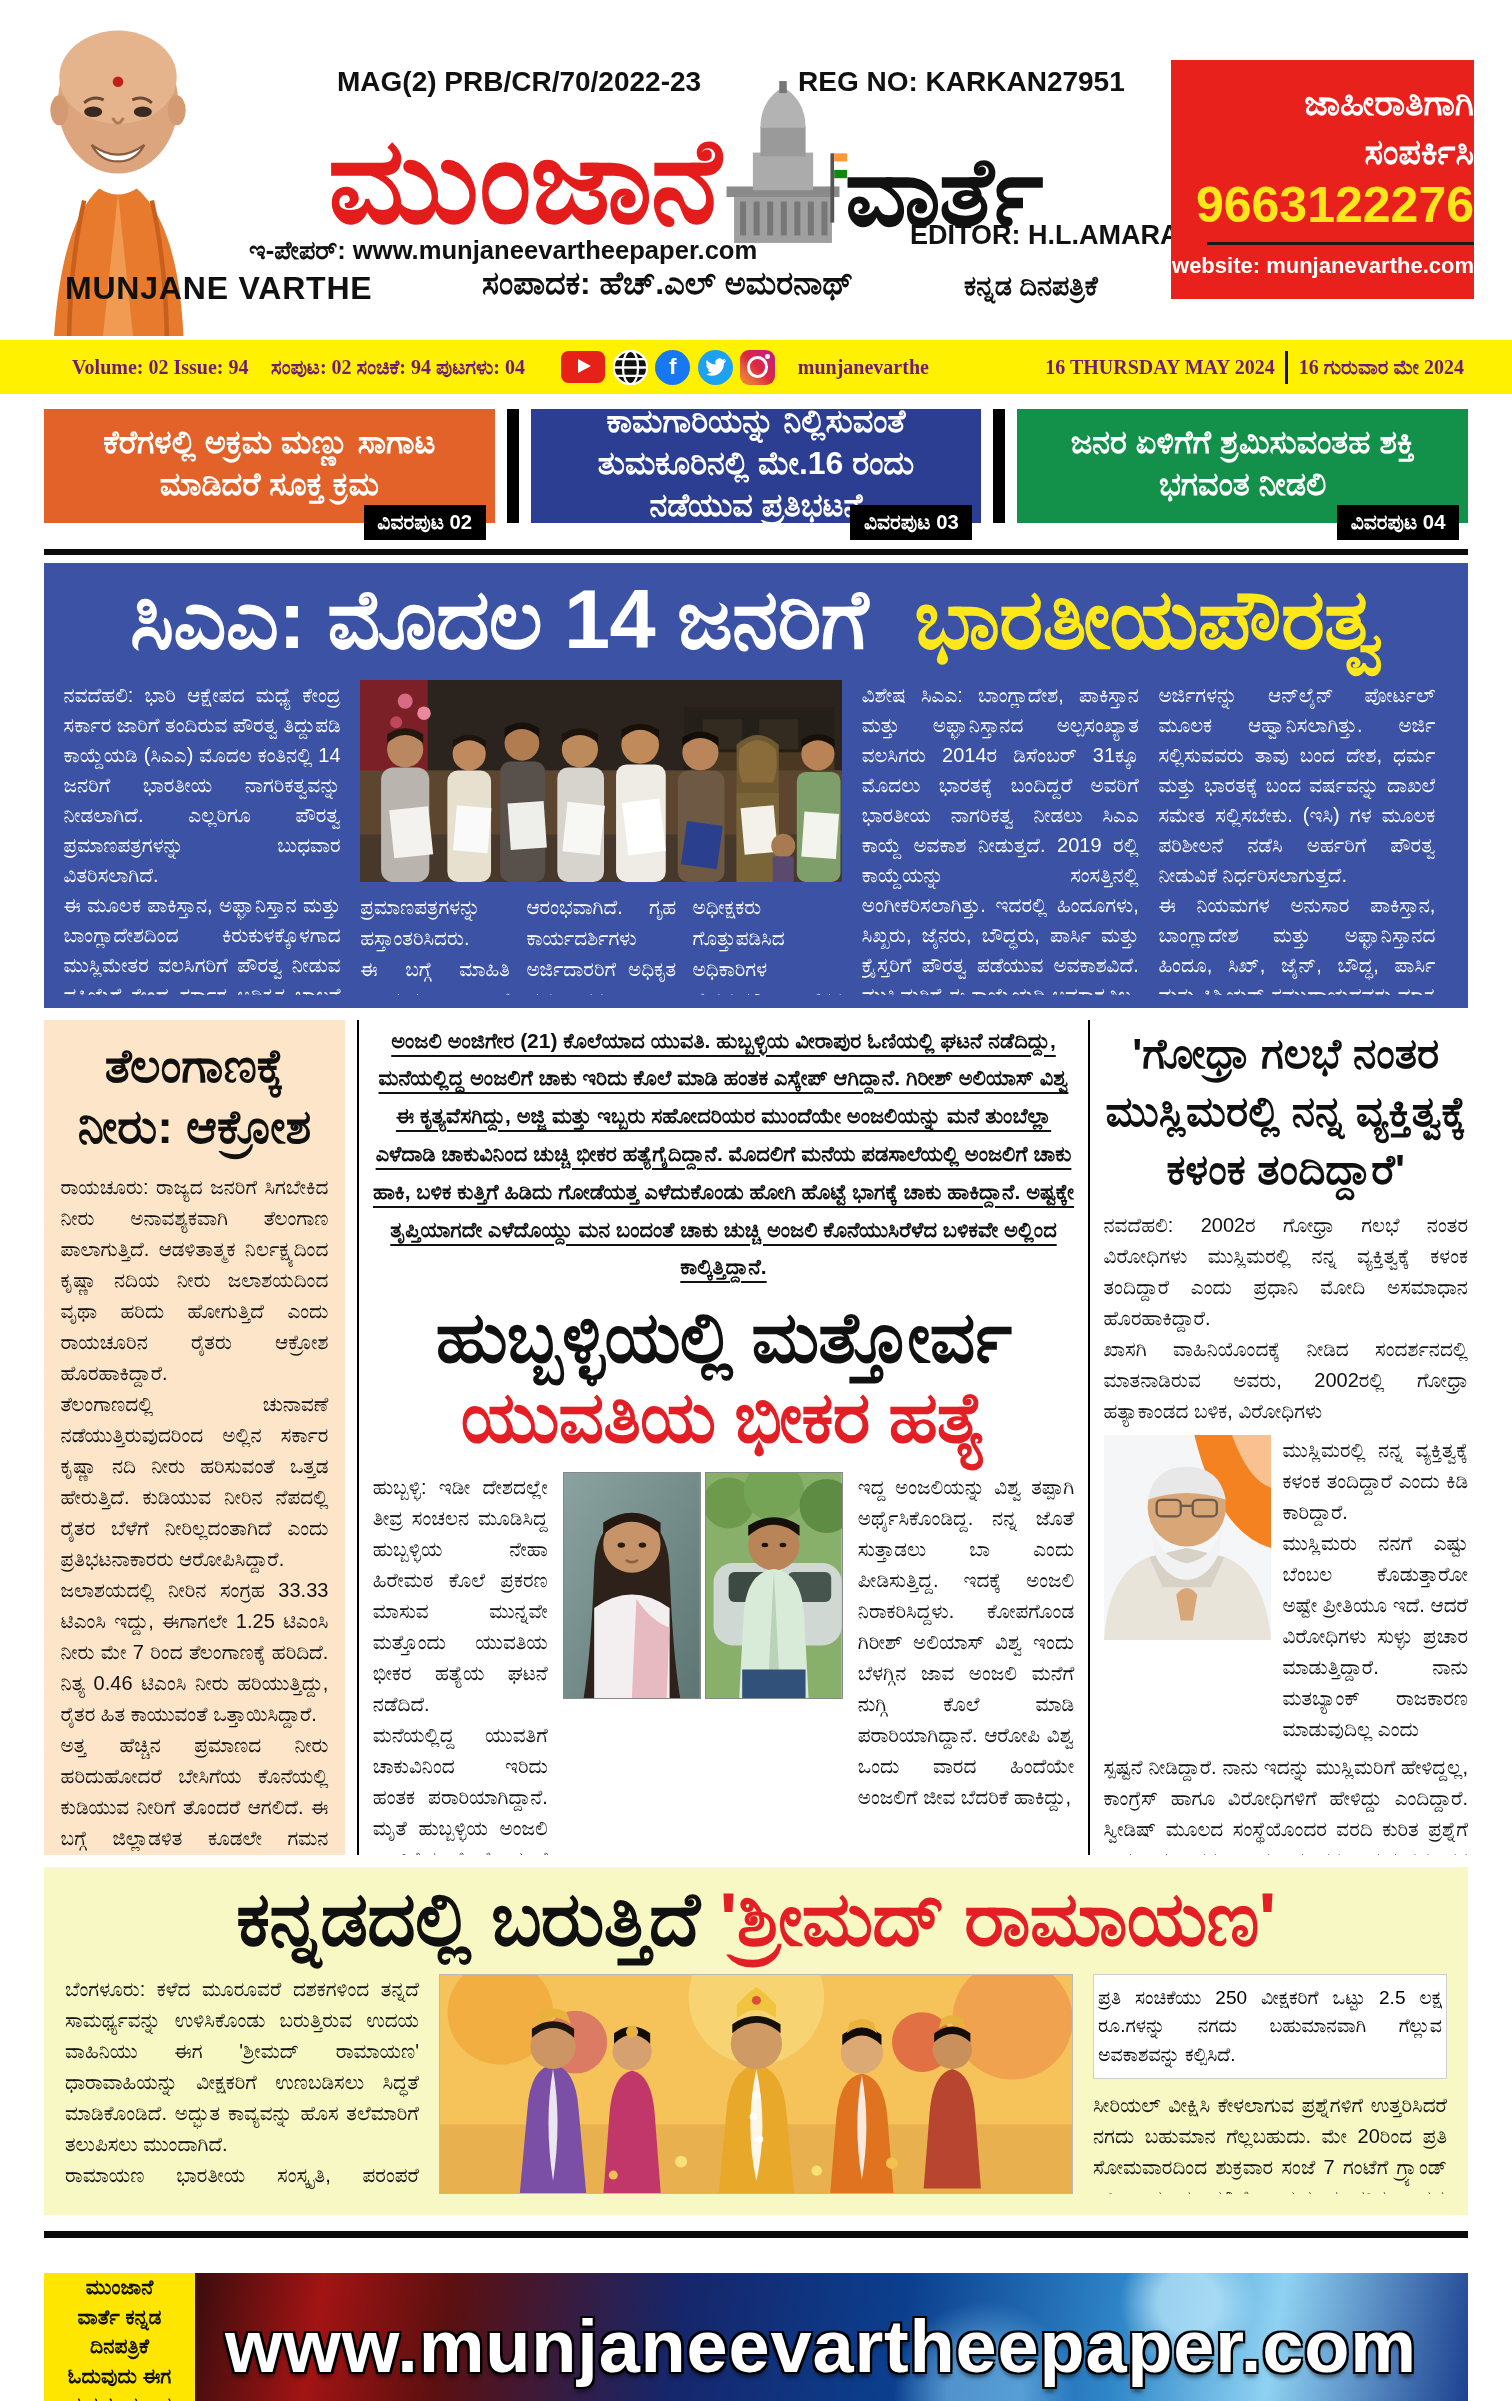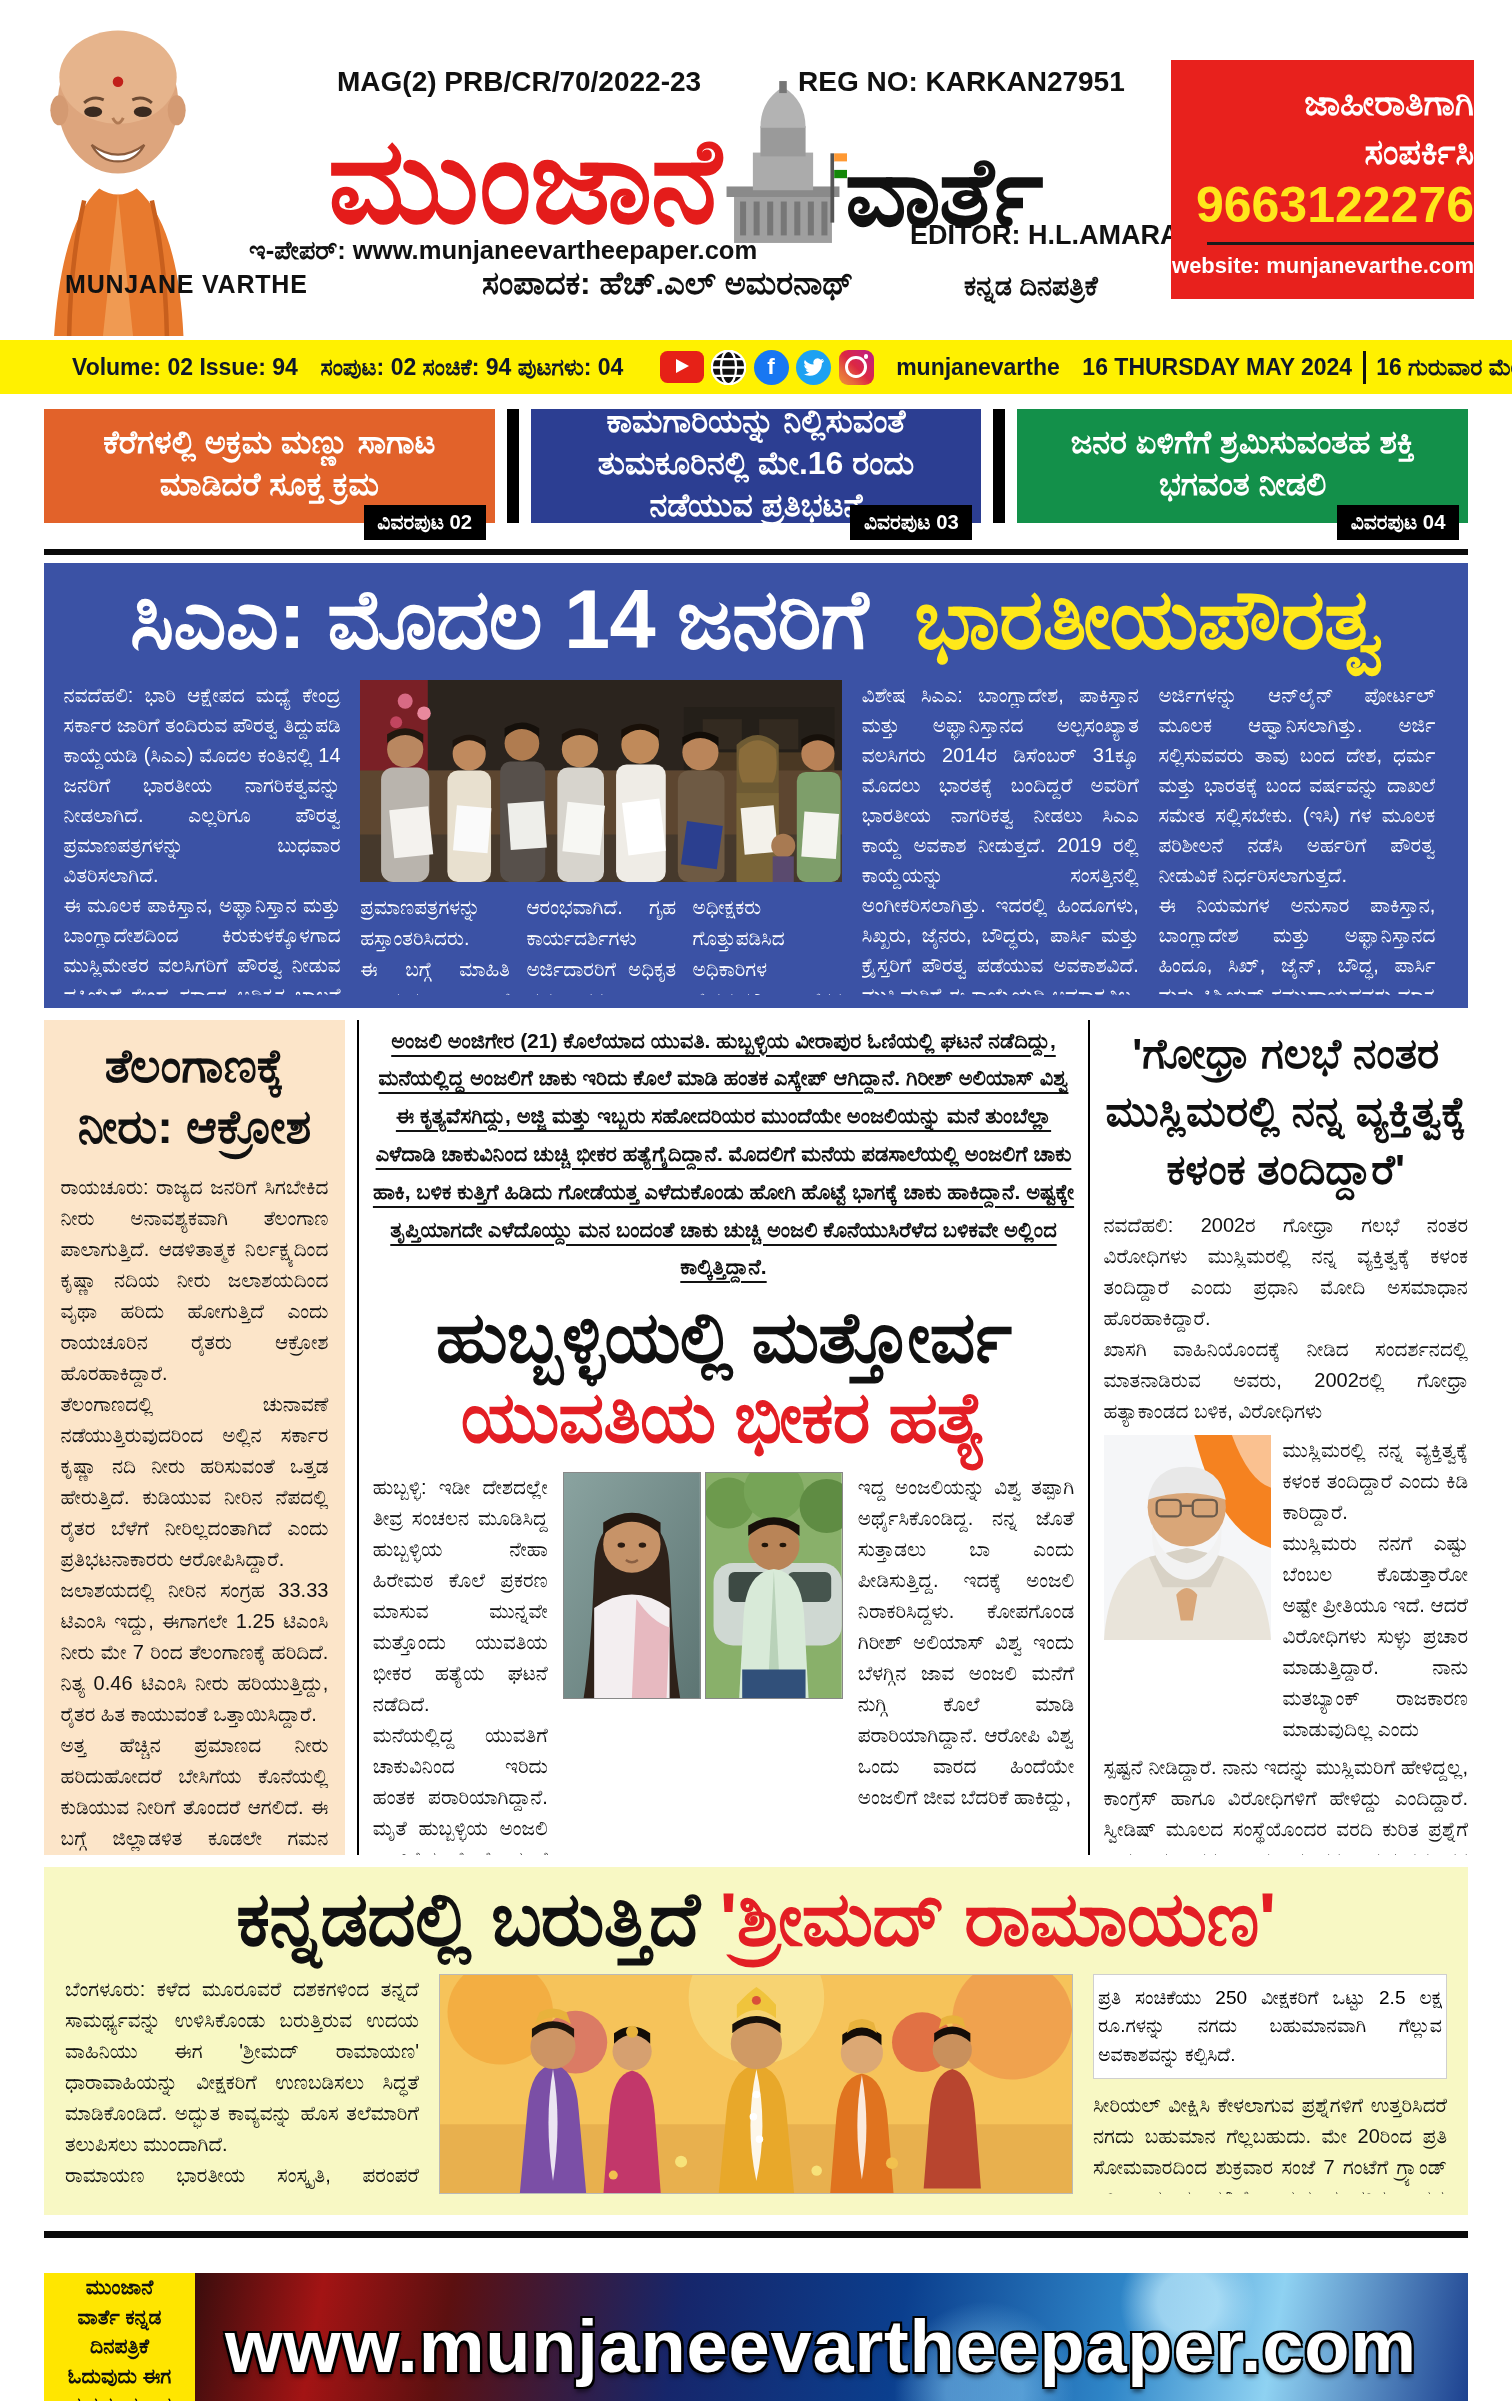--- a/index.html
+++ b/index.html
@@ -11,33 +11,33 @@
   .header { height:340px; position:relative; }
   .monk { position:absolute; left:39px; top:4.5px; width:158px; height:331px; }
   .reg-left  { position:absolute; left:337px;  top:66px; font-size:28px; font-weight:800; color:#111; }
   .reg-right { position:absolute; left:798px; top:66px; font-size:28px; font-weight:700; color:#111; }
   .masthead-row { position:absolute; left:203px; top:81px; width:964px; display:flex; align-items:flex-end; justify-content:center; gap:3px; }
   .title-main { font-size:119px; font-weight:800; color:#e41c1b; line-height:1; letter-spacing:-1.5px; }
   .title-sec  { font-size:96px; font-weight:800; color:#111; line-height:1; letter-spacing:-1.5px; }
   .building { width:128px; height:162px; margin:0 -4.5px -3px -4.5px; flex:none; }
   .epaper    { position:absolute; left:249px;  top:236px; font-size:25.6px; font-weight:800; color:#111; }
   .editor-en { position:absolute; left:910px; top:220px; font-size:27px; font-weight:800; color:#111; }
-  .brand-en  { position:absolute; left:65px;   top:270px; font-size:25px; font-weight:800; color:#111; letter-spacing:0.8px; }
+  .brand-en  { position:absolute; left:65px;   top:270px; font-size:32px; font-weight:800; color:#111; letter-spacing:0.8px; }
   .editor-kn { position:absolute; left:482px;  top:265px; font-size:32px; font-weight:800; color:#111; }
   .daily-kn  { position:absolute; left:964px; top:271px; font-size:27px; font-weight:800; color:#111; }
   .ad-box { position:absolute; right:38px; top:60px; width:303px; height:239px; background:#e8211d;
             color:#fff; display:flex; flex-direction:column; align-items:flex-end; justify-content:center; gap:3px; }
   .ad-line { font-size:35px; font-weight:800; line-height:1.3; }
   .ad-phone { font-size:50px; font-weight:800; color:#ffe71c; line-height:1.15; }
   .ad-divider { width:88%; border-top:3px solid #1a1a1a; margin:4.5px 0; }
   .ad-site { font-size:22px; font-weight:800; }
 
   
   .info-bar { height:54px; background:#fff100; display:flex; align-items:center; padding:0 48px 0 72px; gap:22.6px; }
-  .ib-text { font-size:23px; font-weight:800; color:#0f172a; white-space:nowrap; }
+  .ib-text { font-size:20px; font-weight:800; color:#701a75; white-space:nowrap;font-family:Liberation Serif, serif; }
   .socials { display:flex; align-items:center; gap:7.5px; margin-left:13.6px; }
   .icon-yt { width:44px; height:32px; background:#e62117; border-radius:7.5px; position:relative; display:inline-block; }
   .icon-yt::after { content:""; position:absolute; left:16.6px; top:8.3px; border-left:13.6px solid #fff; border-top:7.5px solid transparent; border-bottom:7.5px solid transparent; }
   .icon-circle { width:35px; height:35px; border-radius:50%; display:flex; align-items:center; justify-content:center; color:#fff; font-weight:800; font-size:22.6px; }
   .icon-fb { background:#1877f2; }
   .icon-tw { background:#1da1f2; }
   .icon-ig { width:35px; height:35px; border-radius:9px; background:linear-gradient(45deg,#f09433,#e6683c,#dc2743,#cc2366,#bc1888); position:relative; }
   .icon-ig::before { content:""; position:absolute; inset:6.8px; border:3px solid #fff; border-radius:50%; }
   .icon-ig::after { content:""; position:absolute; right:5.3px; top:4.5px; width:4.5px; height:4.5px; background:#fff; border-radius:50%; }
   .ib-dates { margin-left:auto; display:flex; align-items:center; gap:10.5px; }

